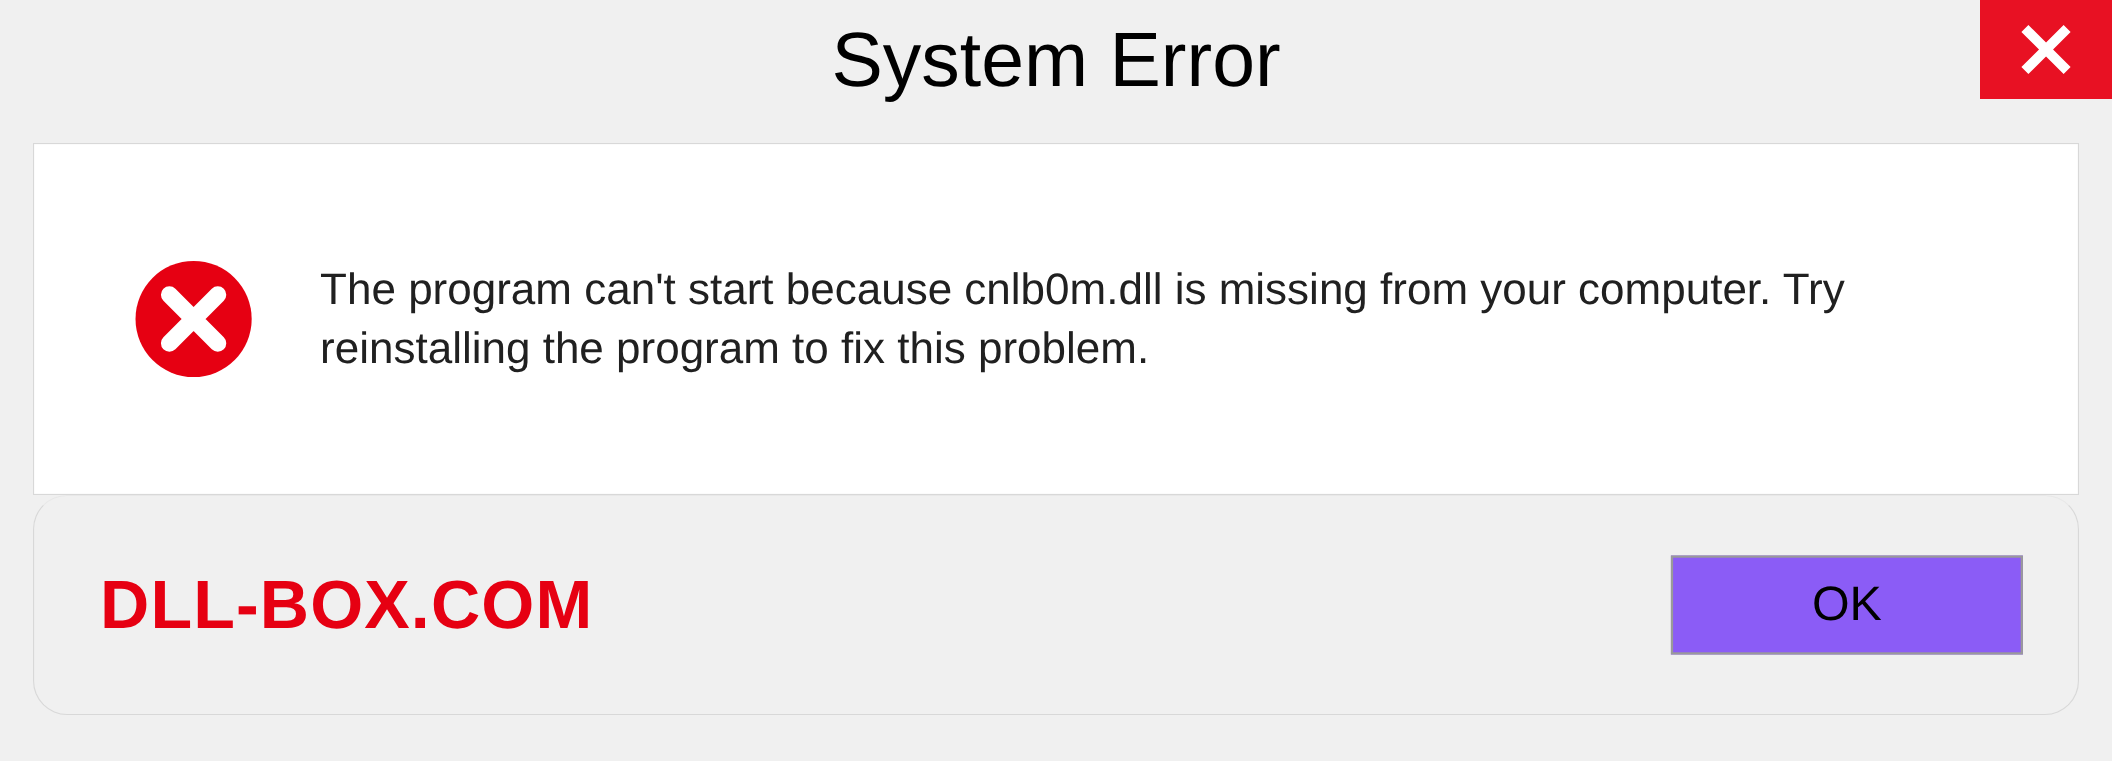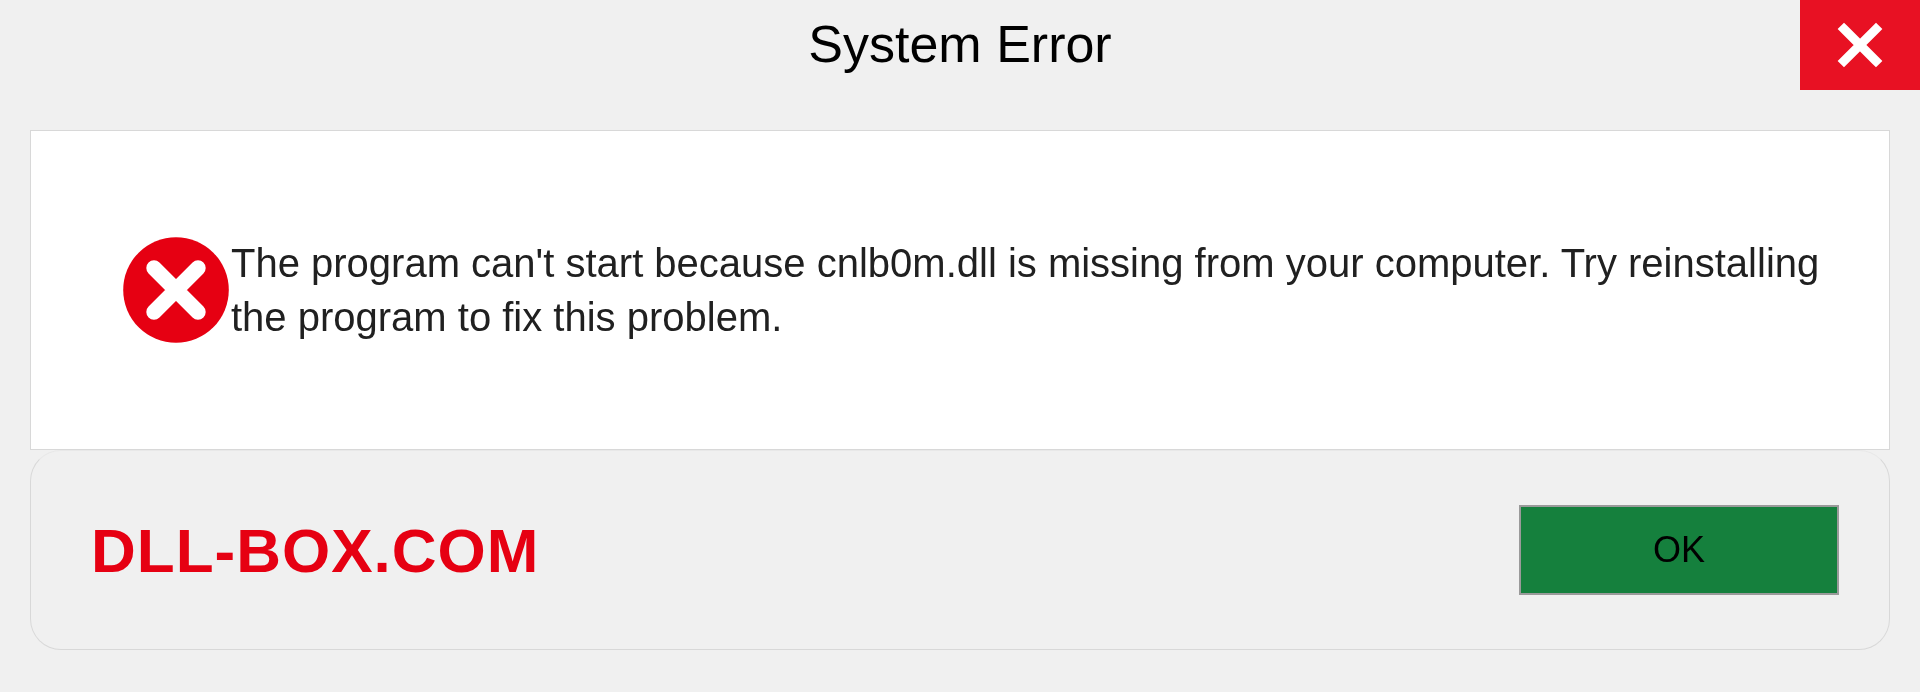--- a/index.html
+++ b/index.html
@@ -22,21 +22,21 @@
     }
     .titlebar {
       height: 100px;
       display: flex;
       align-items: flex-start;
       justify-content: center;
       position: relative;
       padding-top: 14px;
     }
     .title {
-      font-size: 52px;
+      font-size: 70px;
       font-weight: 400;
       color: #000;
     }
     .close-btn {
       position: absolute;
       top: 0;
       right: 0;
       width: 120px;
       height: 90px;
       background: #e81123;
@@ -50,20 +50,21 @@
       height: 48px;
     }
     .content-panel {
       margin: 30px 30px 0 30px;
       background: #ffffff;
       border: 1px solid #d8d8d8;
       height: 320px;
       display: flex;
       align-items: center;
       padding: 0 60px 0 90px;
+      gap: 60px;
     }
     .error-icon {
       flex-shrink: 0;
       width: 110px;
       height: 110px;
     }
     .message {
       font-size: 40px;
       color: #202020;
       line-height: 1.35;
@@ -85,23 +86,23 @@
     .watermark {
       font-size: 62px;
       font-weight: 900;
       color: #e60012;
       letter-spacing: 1px;
       font-family: Arial, sans-serif;
     }
     .ok-btn {
       width: 320px;
       height: 90px;
-      background: #15803d;
+      background: #8b5cf6;
       border: 2px solid #9a9a9a;
-      font-size: 36px;
+      font-size: 44px;
       color: #000;
       cursor: pointer;
       font-family: inherit;
       display: flex;
       align-items: center;
       justify-content: center;
     }
   </style>
 </head>
 <body>

